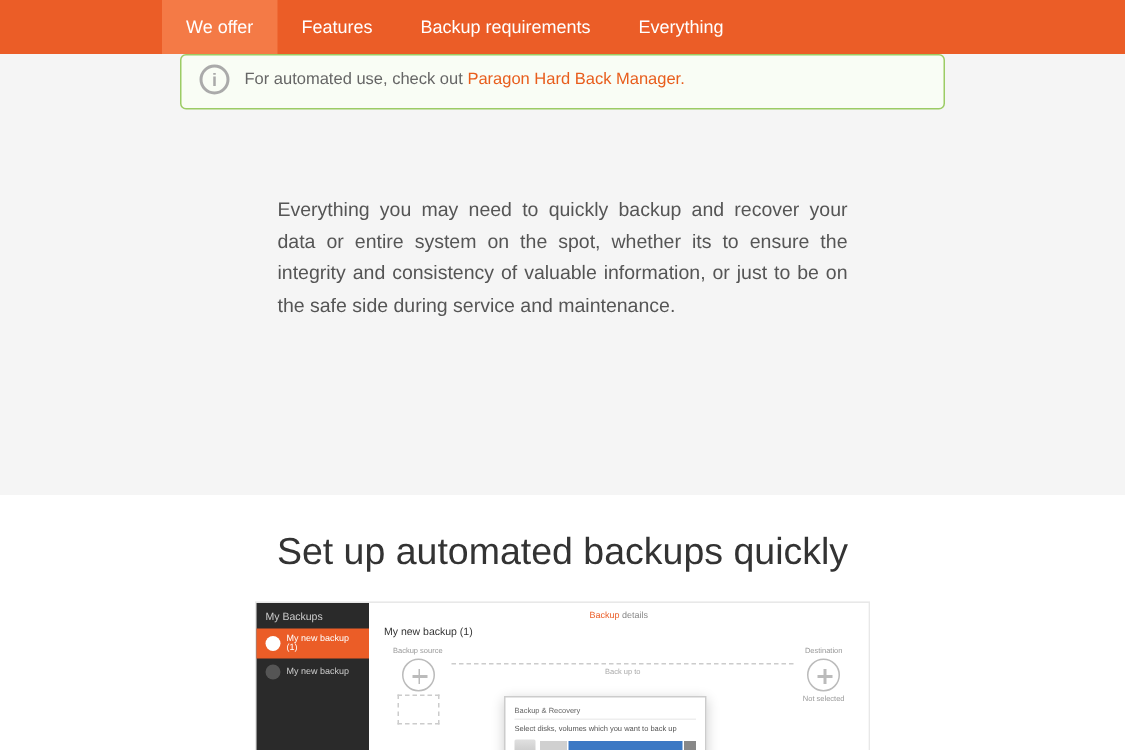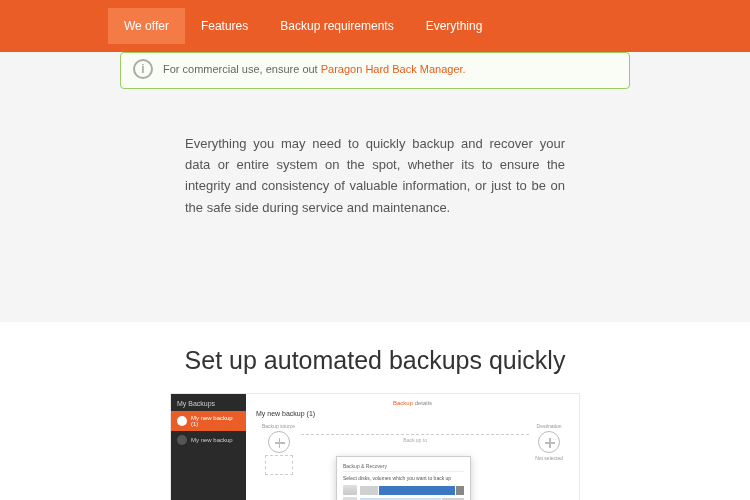--- a/index.html
+++ b/index.html
@@ -1,25 +1,25 @@
 <!DOCTYPE html>
 <html><head>
 <meta charset="utf-8">
 <style>
 *{margin:0;padding:0;box-sizing:border-box;font-family:"Segoe UI",Arial,sans-serif}
 body{background:#fff;color:#333;width:750px;height:500px;overflow:hidden}
-.nav{background:#eb5d27;height:52px;display:flex;align-items:center;padding-left:108px}
+.nav{background:#eb5d27;height:36px;display:flex;align-items:center;padding-left:108px}
 .nav-item{color:#fff;font-size:12px;padding:0 16px;height:36px;display:flex;align-items:center;cursor:pointer}
 .nav-item.active{background:#f47a46}
 .notice-wrap{background:#f5f5f5;padding:0 0 60px}
 .notice{margin:0 auto;width:510px;border:1px solid #9ccc65;background:#f9fdf5;border-radius:4px;padding:8px 14px 10px 42px;position:relative;font-size:11px;color:#666;line-height:1.5}
 .notice-icon{position:absolute;left:12px;top:6px;width:20px;height:20px;border:2px solid #aaa;border-radius:50%;display:flex;align-items:center;justify-content:center;color:#aaa;font-size:12px;font-weight:bold}
 .notice a{color:#e85d1c;text-decoration:none}
 .intro{background:#f5f5f5;padding:0 0 40px}
-.intro p{width:380px;margin:4px auto;font-size:13px;color:#555;line-height:1.65;text-align:justify;padding-top:40px}
+.intro p{width:380px;margin:16px auto;font-size:13px;color:#555;line-height:1.65;text-align:justify;padding-top:40px}
 .feature{background:#fff;padding:24px 0}
 .feature h2{text-align:center;font-size:25px;font-weight:400;color:#333;margin-bottom:18px}
 .carousel{position:relative;width:410px;margin:0 auto}
 .shot{width:410px;height:220px;background:#f6f6f6;border:1px solid #e8e8e8;position:relative;display:flex}
 .sb{width:75px;background:#2a2a2a;display:flex;flex-direction:column}
 .sb-title{color:#ccc;font-size:7px;padding:6px 6px 4px}
 .sb-row{padding:4px 6px;font-size:6px;color:#ccc;display:flex;align-items:center;gap:4px}
 .sb-row.sel{background:#eb5d27;color:#fff}
 .sb-dot{width:10px;height:10px;border-radius:50%;background:#555;flex-shrink:0}
 .sb-row.sel .sb-dot{background:#fff}
@@ -60,21 +60,21 @@
   <div class="nav-item active">We offer</div>
   <div class="nav-item">Features</div>
   <div class="nav-item">Backup requirements</div>
   <div class="nav-item">Everything</div>
 </div>
 
 <div class="notice-wrap">
   <div class="notice">
     <div class="notice-icon">i</div>
     <div>
-      <span>For commercial use, ensure out </span><a href="#">Paragon Hard Back Manager.</a>
+      <span>For automated use, check out </span><a href="#">Paragon Hard Back Manager.</a>
     </div>
   </div>
   <div class="intro">
     <p>Everything you may need to quickly backup and recover your data or entire system on the spot, whether its to ensure the integrity and consistency of valuable information, or just to be on the safe side during service and maintenance.</p>
   </div>
 </div>
 
 <div class="feature">
   <h2>Set up automated backups quickly</h2>
   <div class="carousel">

